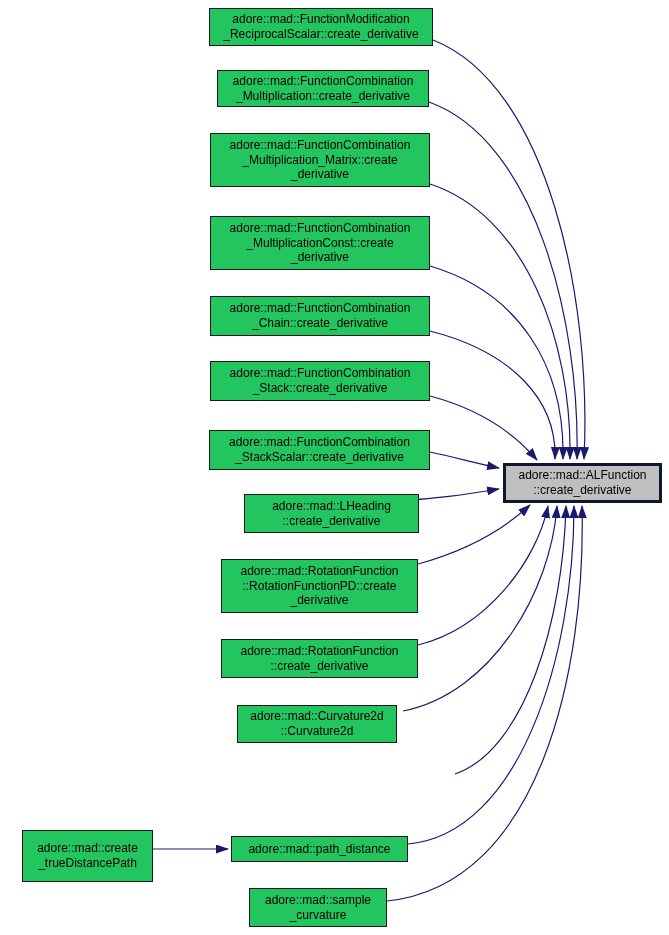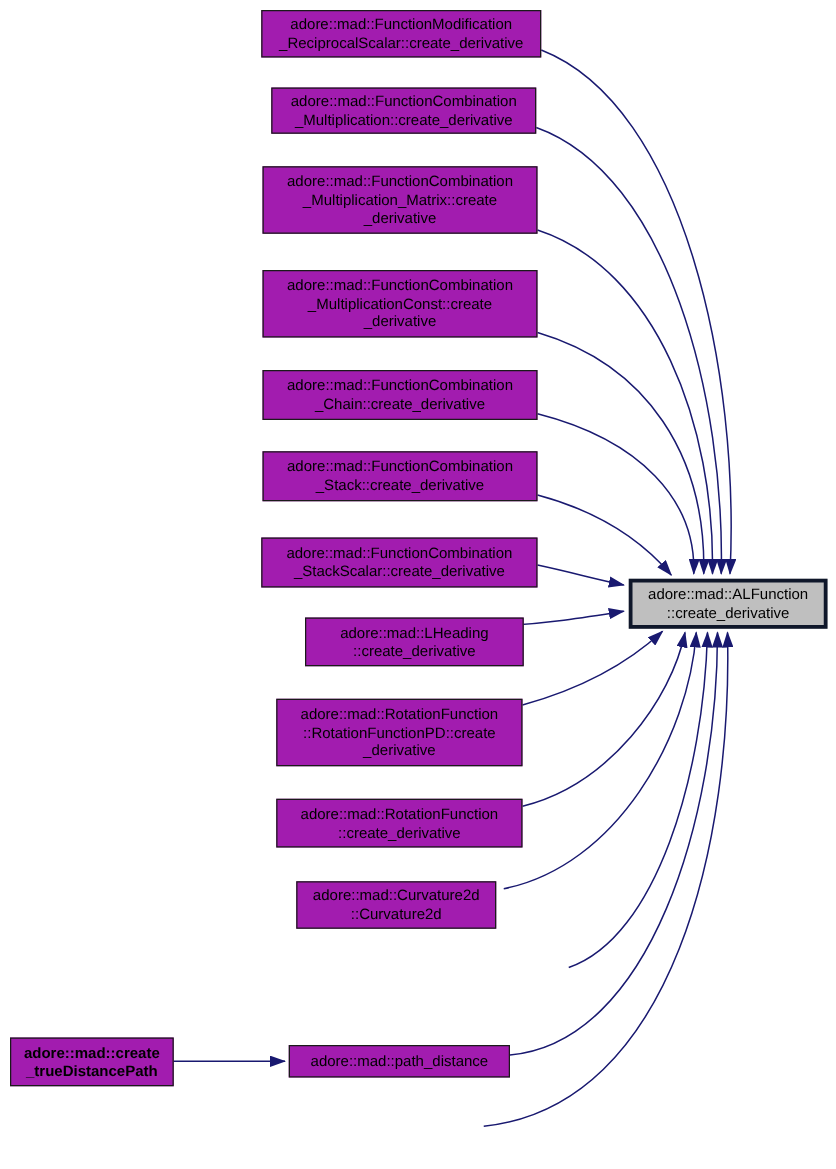--- a/index.html
+++ b/index.html
@@ -18,21 +18,21 @@
   .edges-svg {
     position: absolute;
     left: 0;
     top: 0;
     width: 669px;
     height: 935px;
   }
   .node {
     position: absolute;
     box-sizing: border-box;
-    background: #a21caf;
+    background: #22c55e;
     border: 1px solid #1a1a1a;
     color: #000000;
     font-size: 12px;
     line-height: 1.22;
     display: flex;
     align-items: center;
     justify-content: center;
     text-align: center;
     white-space: pre;
     cursor: pointer;
@@ -104,20 +104,22 @@
 
   <div class="node" style="left:221px; top:639px; width:197px; height:39px;">adore::mad::RotationFunction
 ::create_derivative</div>
 
   <div class="node" style="left:237px; top:705px; width:160px; height:38px;">adore::mad::Curvature2d
 ::Curvature2d</div>
 
 
   <div class="node" style="left:231px; top:836px; width:177px; height:26px;">adore::mad::path_distance</div>
 
+  <div class="node" style="left:249px; top:888px; width:138px; height:39px;">adore::mad::sample
+_curvature</div>
 
-  <div class="node" style="left:8px; top:830px; width:131px; height:39px;font-weight:bold;">adore::mad::create
+  <div class="node" style="left:22px; top:830px; width:131px; height:52px;">adore::mad::create
 _trueDistancePath</div>
 
   <div class="node target" style="left:503px; top:463px; width:159px; height:40px;">adore::mad::ALFunction
 ::create_derivative</div>
 
 </div>
 
 </body></html>

